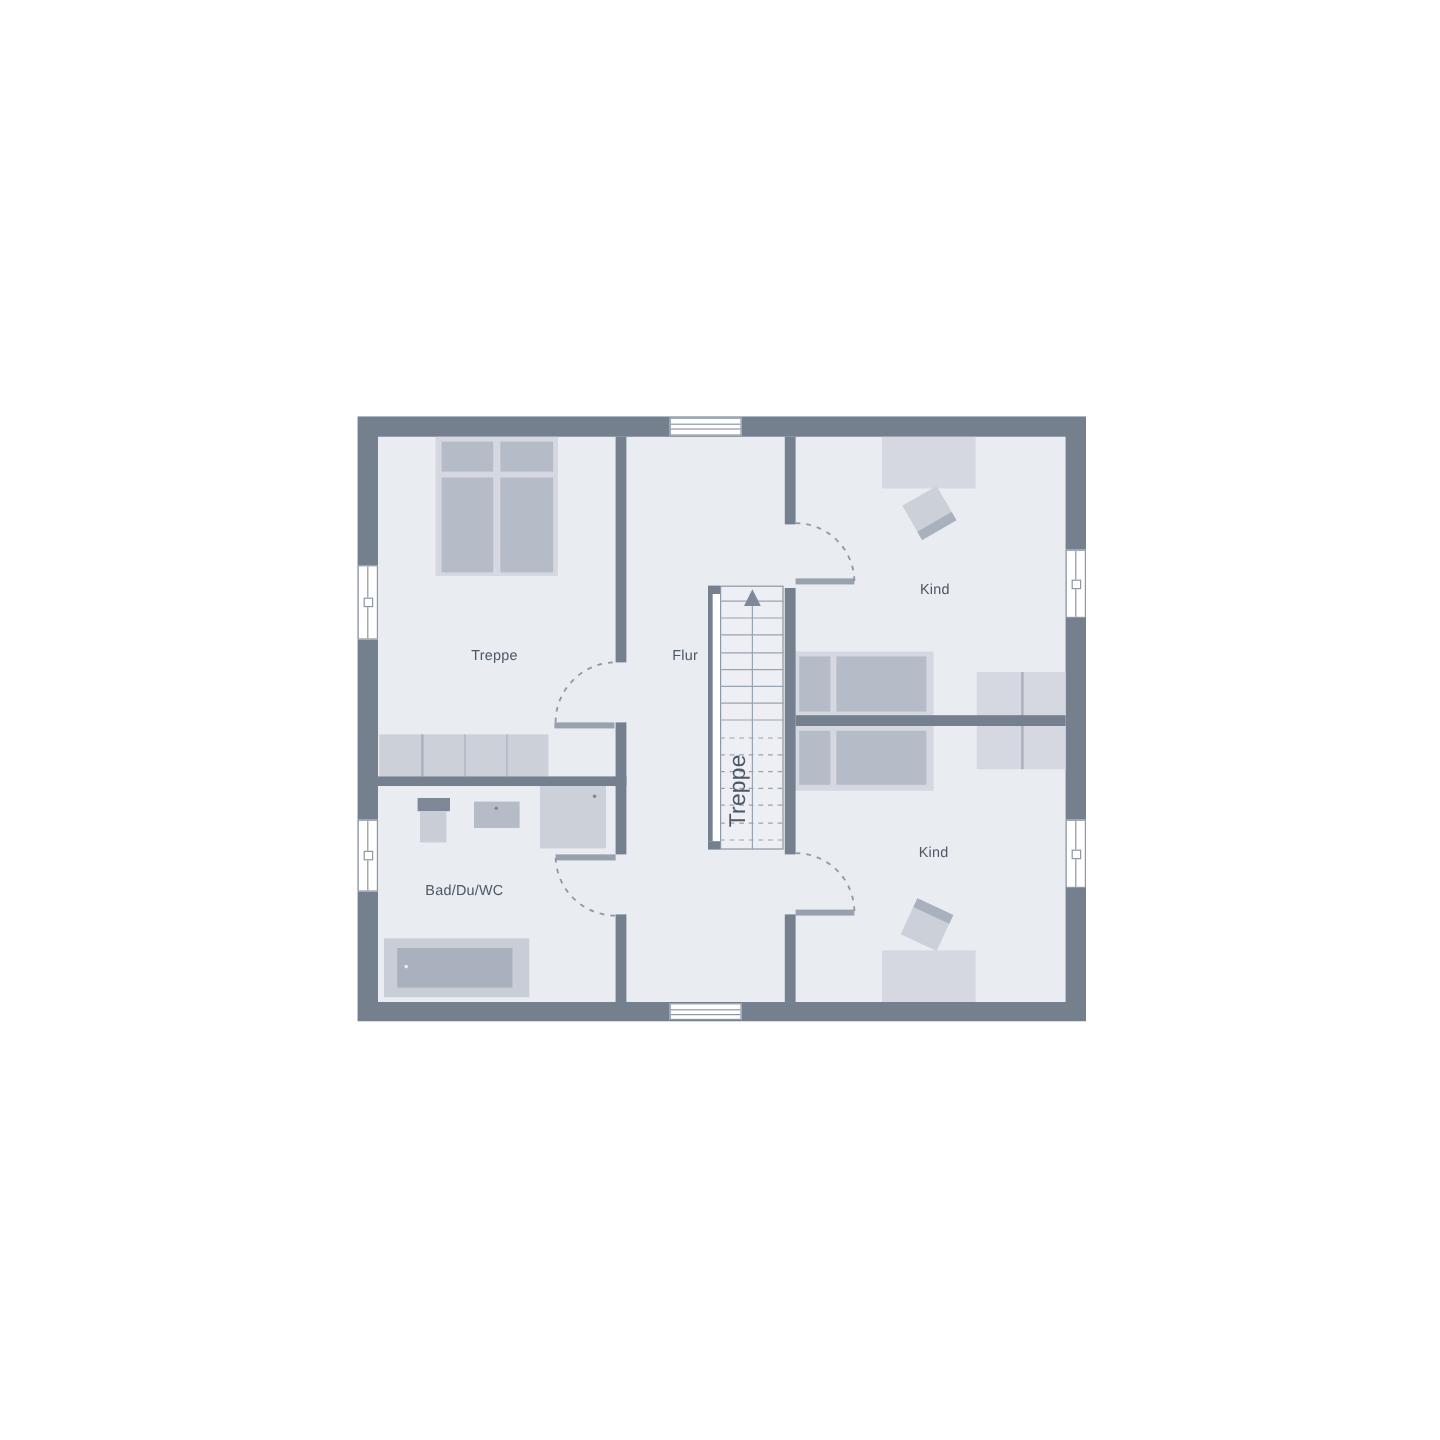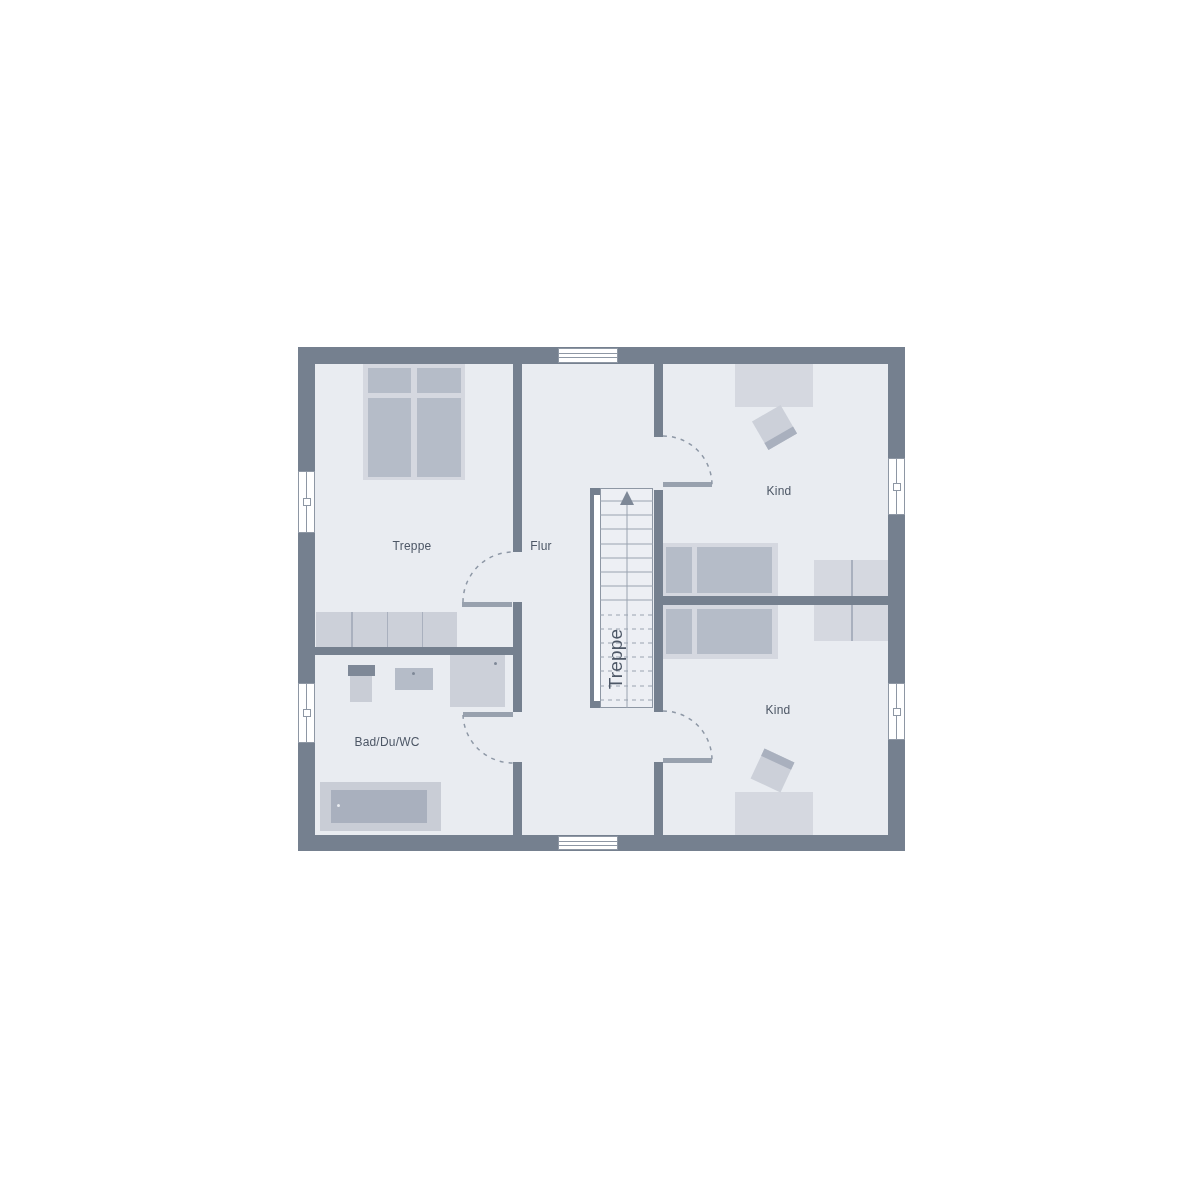--- a/index.html
+++ b/index.html
@@ -142,19 +142,19 @@
       <div class="handle"></div>
     </div>
     <div class="win win-v" style="left:590px;top:111px;width:17px;height:57px;">
       <div class="handle"></div>
     </div>
     <div class="win win-v" style="left:590px;top:336px;width:17px;height:57px;">
       <div class="handle"></div>
     </div>
 
     <div class="room-label" style="left:114px;top:199px;">Treppe</div>
-    <div class="room-label" style="left:243px;top:199px;">Flur</div>
+    <div class="room-label" style="left:273px;top:199px;">Flur</div>
     <div class="room-label" style="left:481px;top:144px;">Kind</div>
     <div class="room-label" style="left:480px;top:363px;">Kind</div>
     <div class="room-label" style="left:89px;top:395px;">Bad/Du/WC</div>
     <div class="room-label rot" style="left:318px;top:312px;">Treppe</div>
   </div>
 </div>
 
 </body></html>

